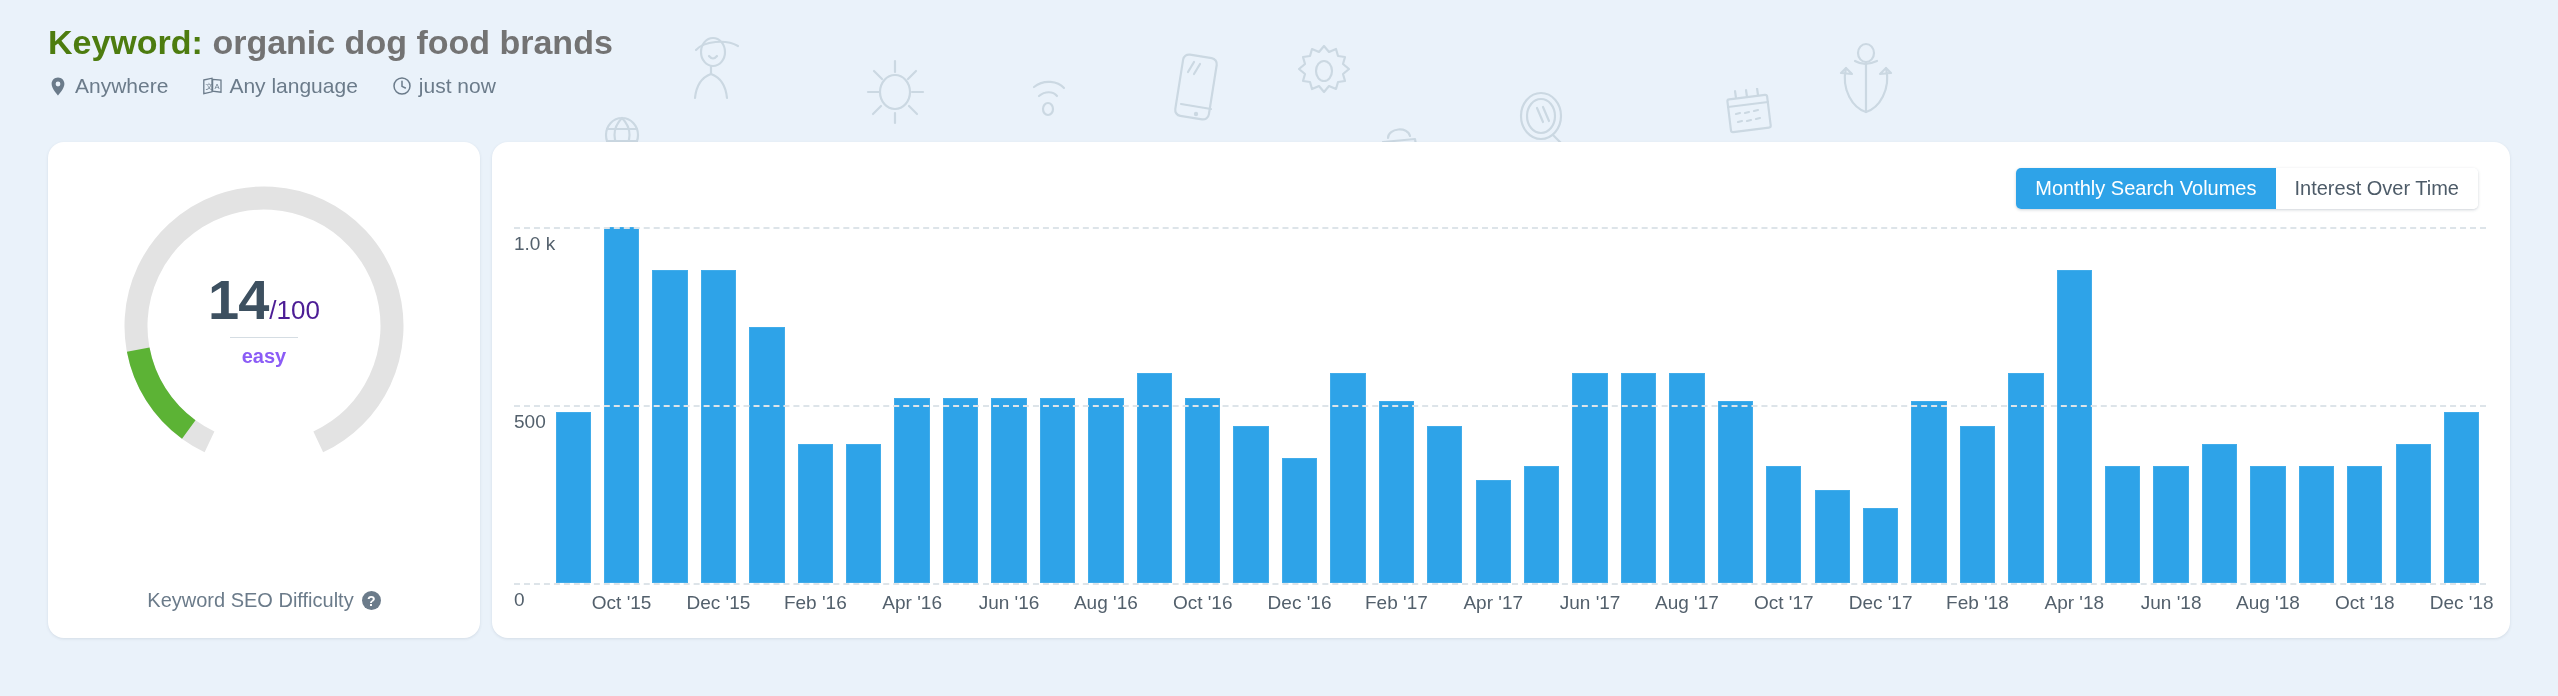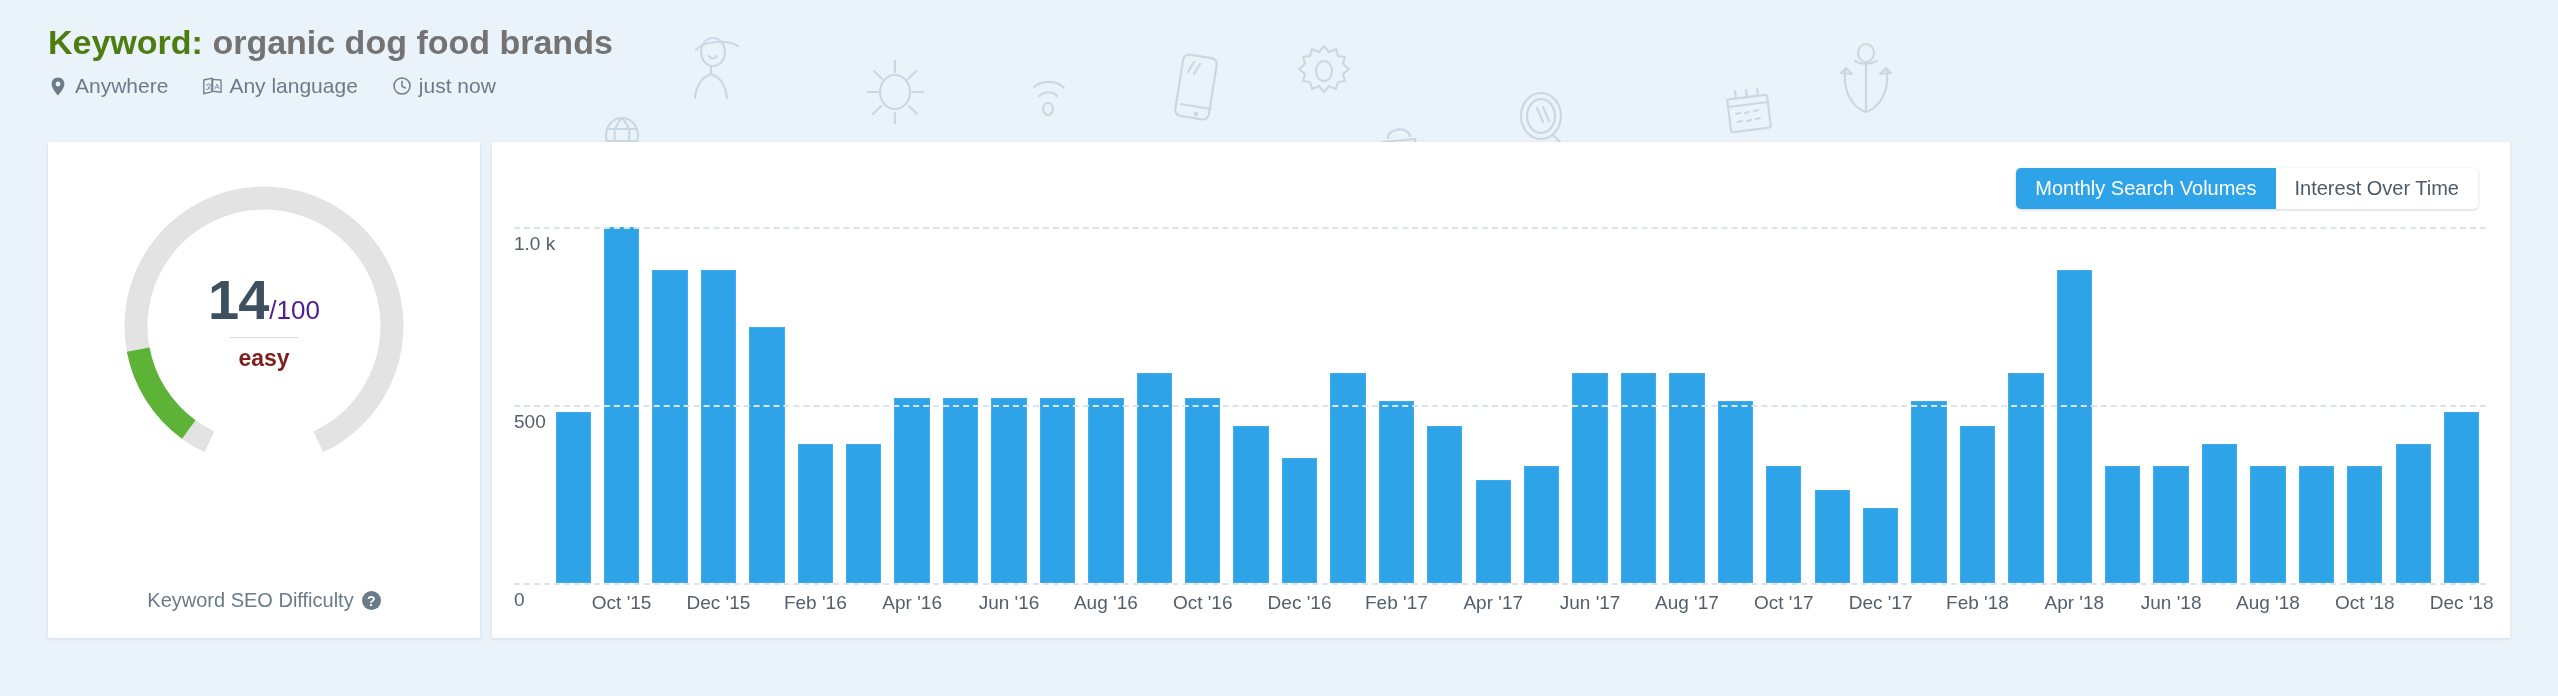--- a/index.html
+++ b/index.html
@@ -75,21 +75,21 @@
     width: 20px;
     height: 22px;
     margin-right: 7px;
   }
   #meta-row .meta-icon svg { display: block; }
 
   
   .card {
     position: absolute;
     background: #ffffff;
-    border-radius: 0;
+    border-radius: 16px;
     box-shadow: 0 1px 3px rgba(60,80,100,.13);
     z-index: 2;
   }
   #difficulty-card {
     left: 48px;
     top: 142px;
     width: 432px;
     height: 496px;
   }
   #chart-card {
@@ -133,23 +133,23 @@
     color: #4c1d95;
     margin-left: 1px;
   }
   #gauge-divider {
     width: 68px;
     height: 1px;
     background: #d5dde3;
     margin: 9px auto 7px auto;
   }
   #gauge-word {
-    font-size: 23px;
+    font-size: 20px;
     font-weight: 700;
-    color: #7f1d1d;
+    color: #8b5cf6;
   }
   #difficulty-caption {
     position: absolute;
     left: 0; right: 0;
     bottom: 26px;
     text-align: center;
     font-size: 20px;
     color: #6b7b8a;
     display: flex;
     align-items: center;

